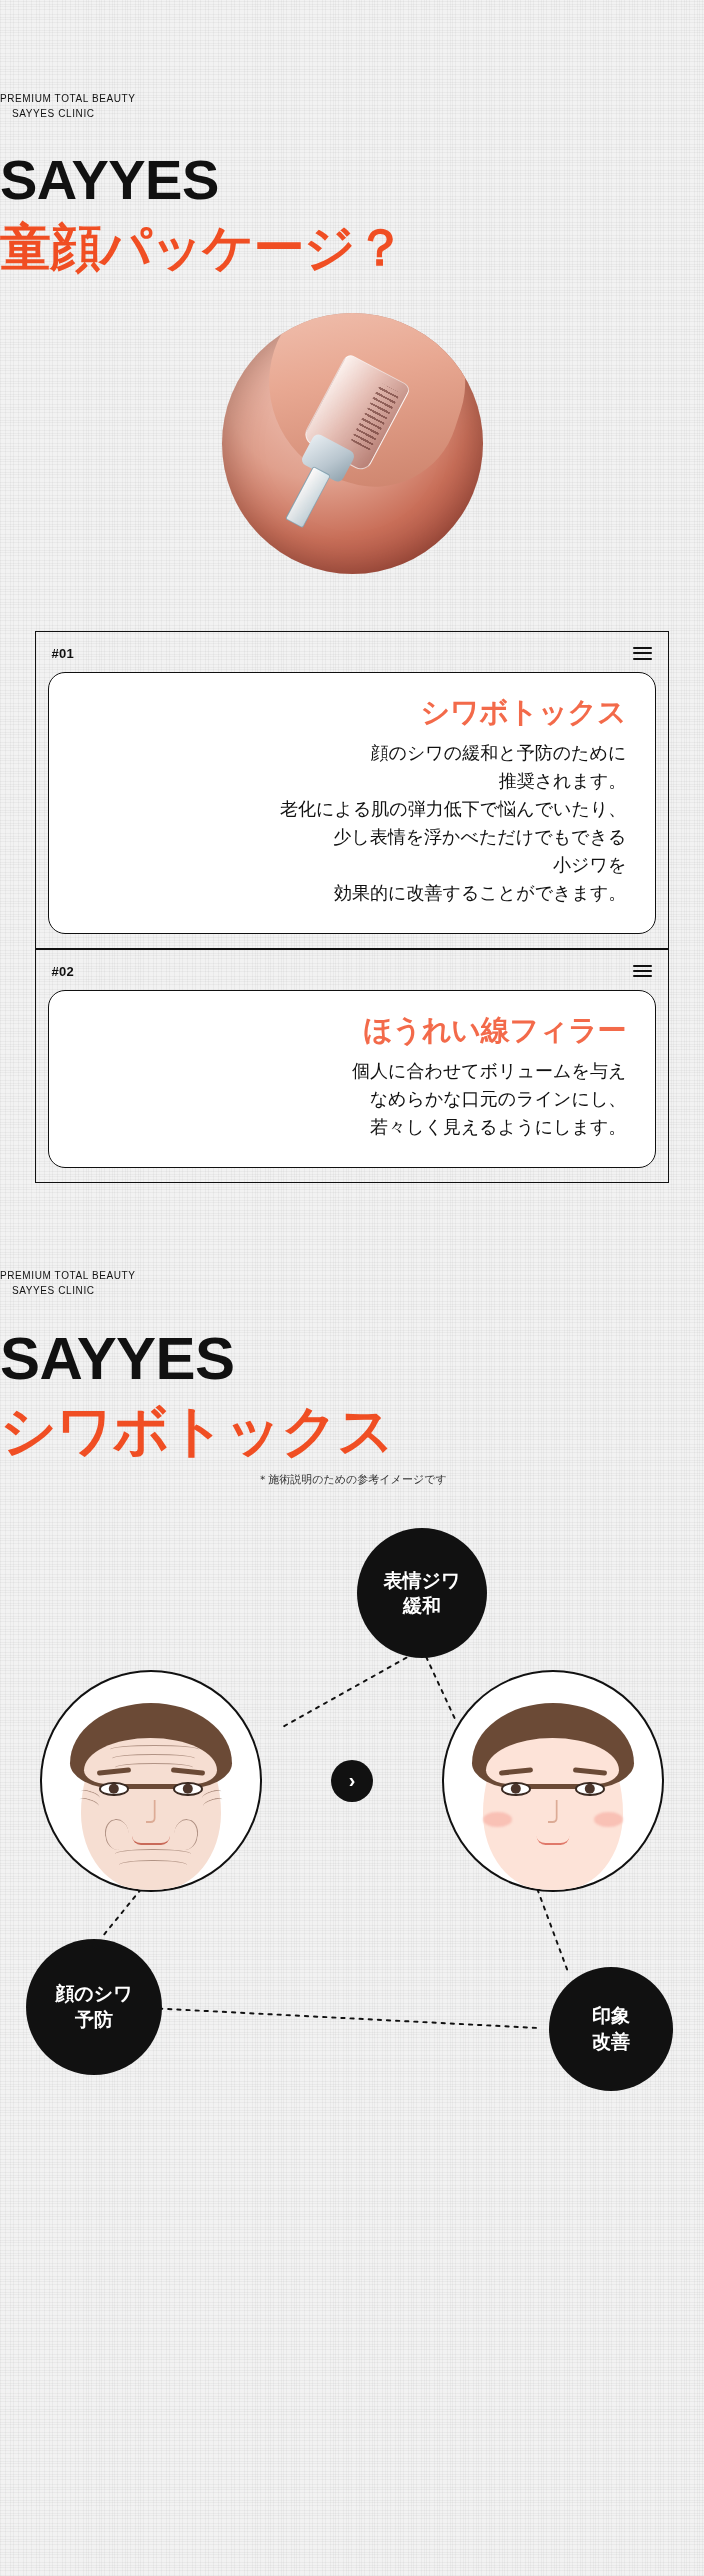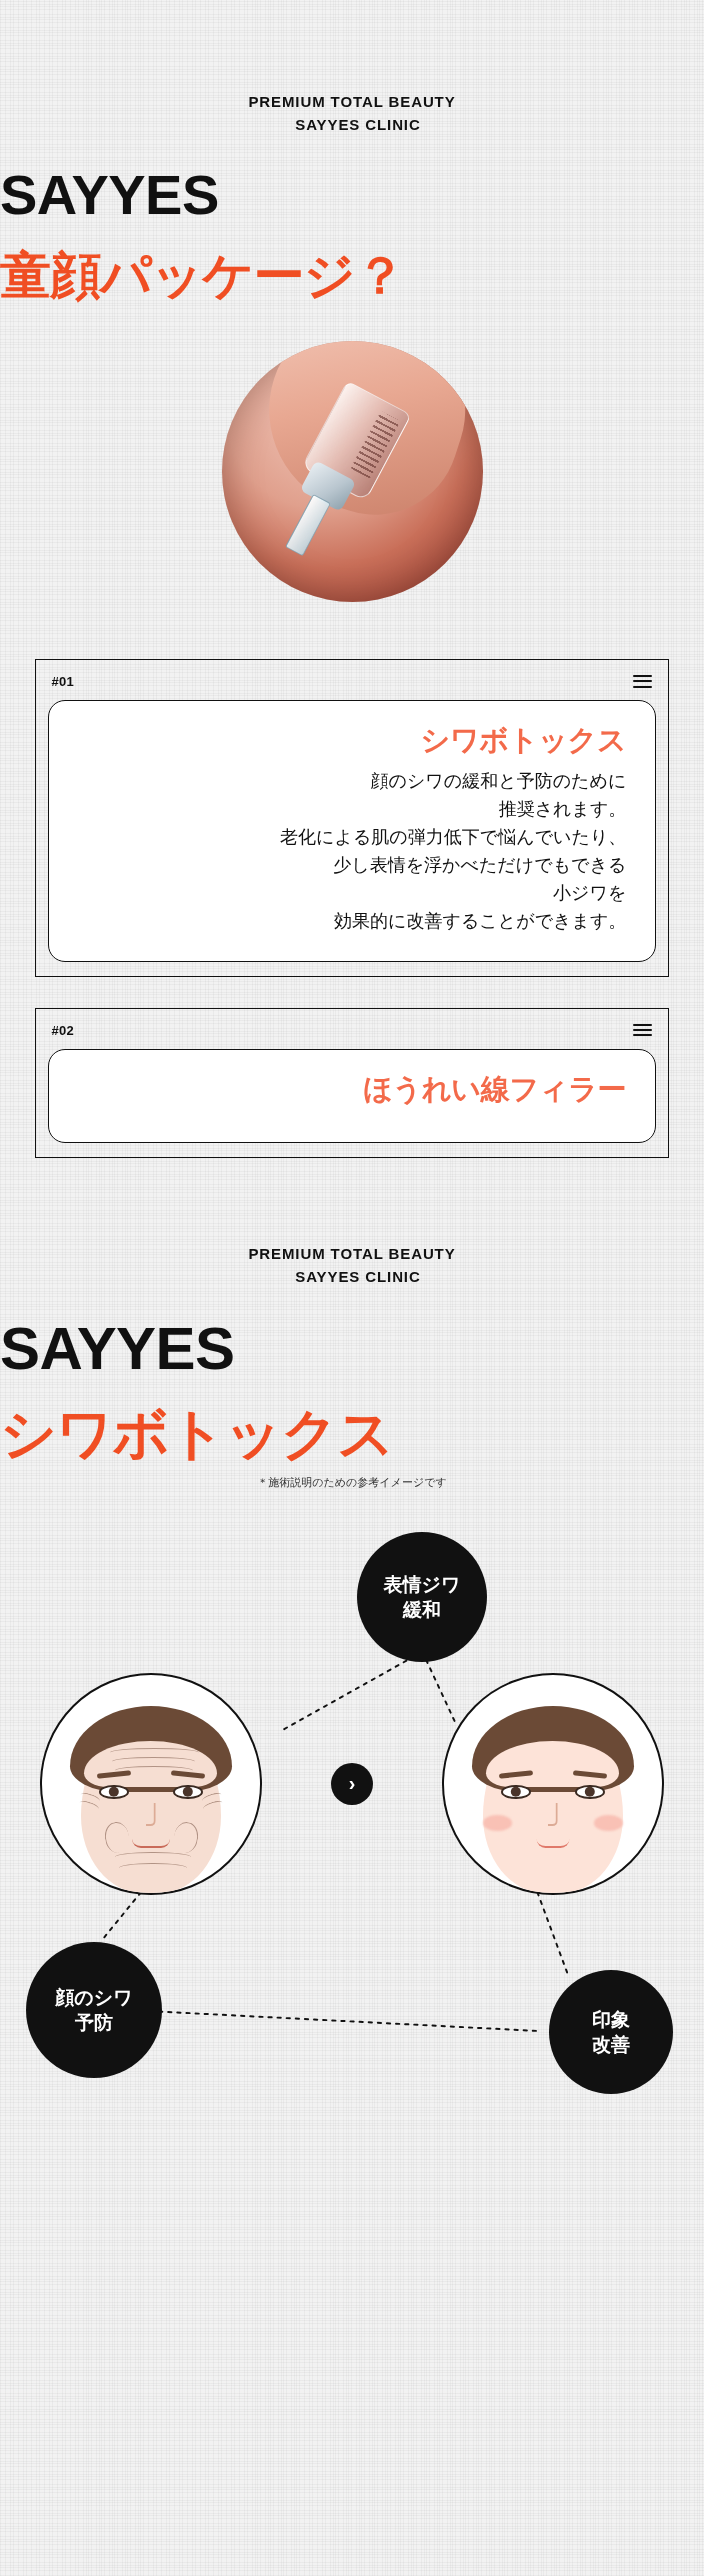--- a/index.html
+++ b/index.html
@@ -20,44 +20,43 @@
     min-height: 2576px;
     position: relative;
     background:
       repeating-linear-gradient(0deg, rgba(0,0,0,0.035) 0px, rgba(0,0,0,0.035) 0.7px, transparent 0.7px, transparent 2.6px),
       repeating-linear-gradient(90deg, rgba(0,0,0,0.035) 0px, rgba(0,0,0,0.035) 0.7px, transparent 0.7px, transparent 2.6px),
       #f2f2f2;
   }
 
   
   .eyebrow {
-    text-align: center;
-    font-size: 15px;
-    font-weight: 700;
+    font-size: 10px;
+    font-weight: 400;
     letter-spacing: 0.06em;
     line-height: 1.5;
     color: #111;
     padding-top: 91px;
   }
   .eyebrow .l2 { display: block; padding-left: 12px; }
 
   .title-wrap { text-align: left; margin-top: 31px; }
   .title-en {
     font-size: 56px;
     font-weight: 800;
     letter-spacing: -0.01em;
     color: #111;
     line-height: 1.0;
   }
   .title-jp {
     font-size: 51px;
     font-weight: 900;
     color: #f04e23;
     line-height: 1.12;
-    margin-top: 24px;
+    margin-top: 11px;
     letter-spacing: -0.02em;
   }
 
   .hero-circle {
     width: 261px; height: 261px;
     margin: 37px auto 0;
     border-radius: 50%;
     overflow: hidden;
     position: relative;
     background: radial-gradient(circle at 38% 28%, #f0c5b8 0%, #e0a08d 38%, #c96f59 62%, #8d2f24 100%);
@@ -103,21 +102,21 @@
     border-radius: 2.6px;
     transform: rotate(28deg);
   }
 
   
   .cards { margin: 57px 35px 0; }
   .card-outer {
     border: 1.3px solid #111;
     background: transparent;
     padding: 10.4px 11.7px 14.3px;
-    margin-bottom: 31px;
+    margin-bottom: 0;
     position: relative;
   }
   .card-head {
     display: flex;
     justify-content: space-between;
     align-items: center;
     padding: 1.3px 3.9px 9px;
   }
   .card-num { font-size: 13px; font-weight: 800; color: #111; letter-spacing: 0.02em; }
   .hamburger { width: 19.6px; }
@@ -349,20 +348,23 @@
       <div class="card-head">
         <div class="card-num">#02</div>
         <div class="hamburger">
             <span></span>
             <span></span>
             <span></span>
           </div>
       </div>
       <div class="card-inner">
         <div class="card-title">ほうれい線フィラー</div>
+        <div class="card-body">個人に合わせてボリュームを与え
+なめらかな口元のラインにし、
+若々しく見えるようにします。</div>
       </div>
     </div>
 
   </div>
 
   <div class="sec2">
     <div class="eyebrow">
       <span>PREMIUM TOTAL BEAUTY</span>
       <span class="l2">SAYYES CLINIC</span>
     </div>

